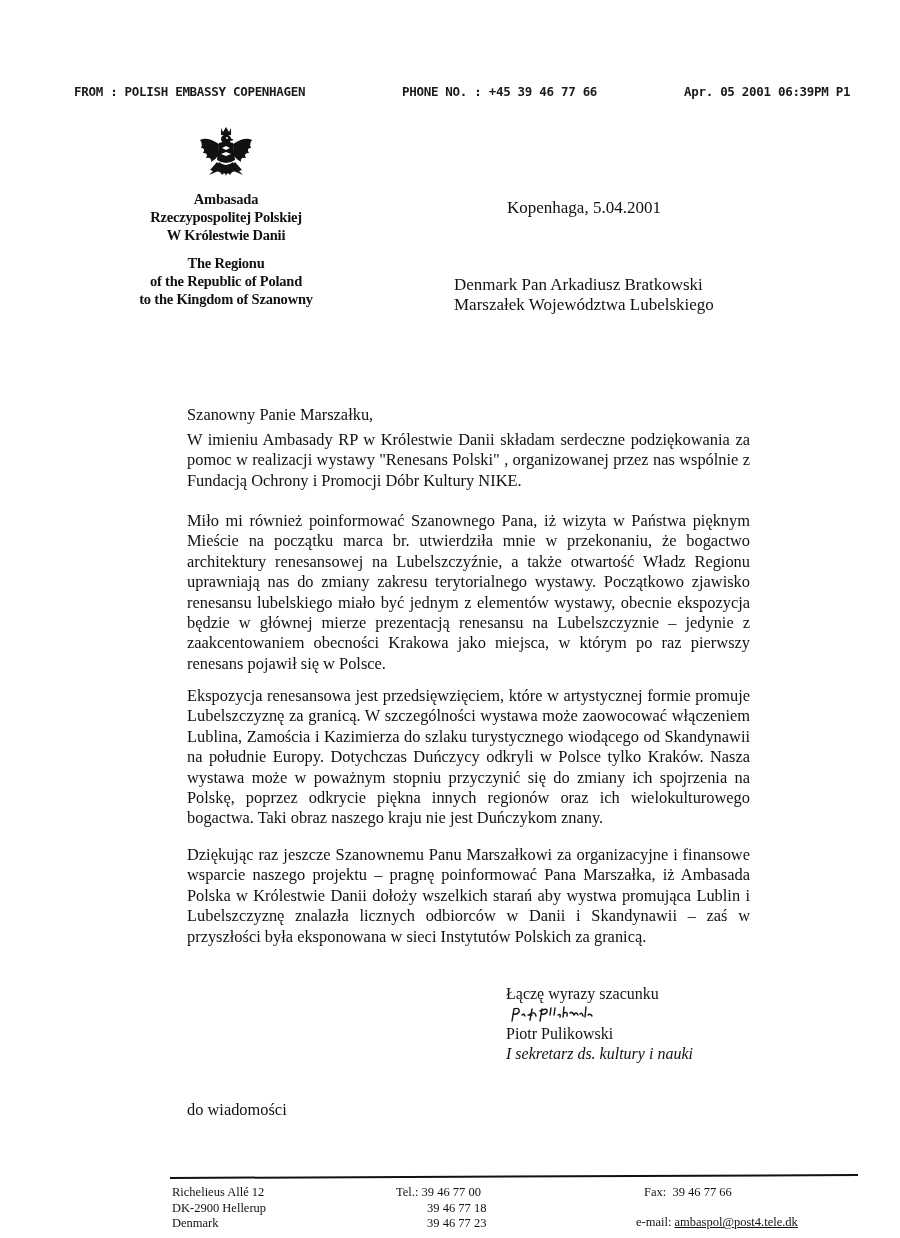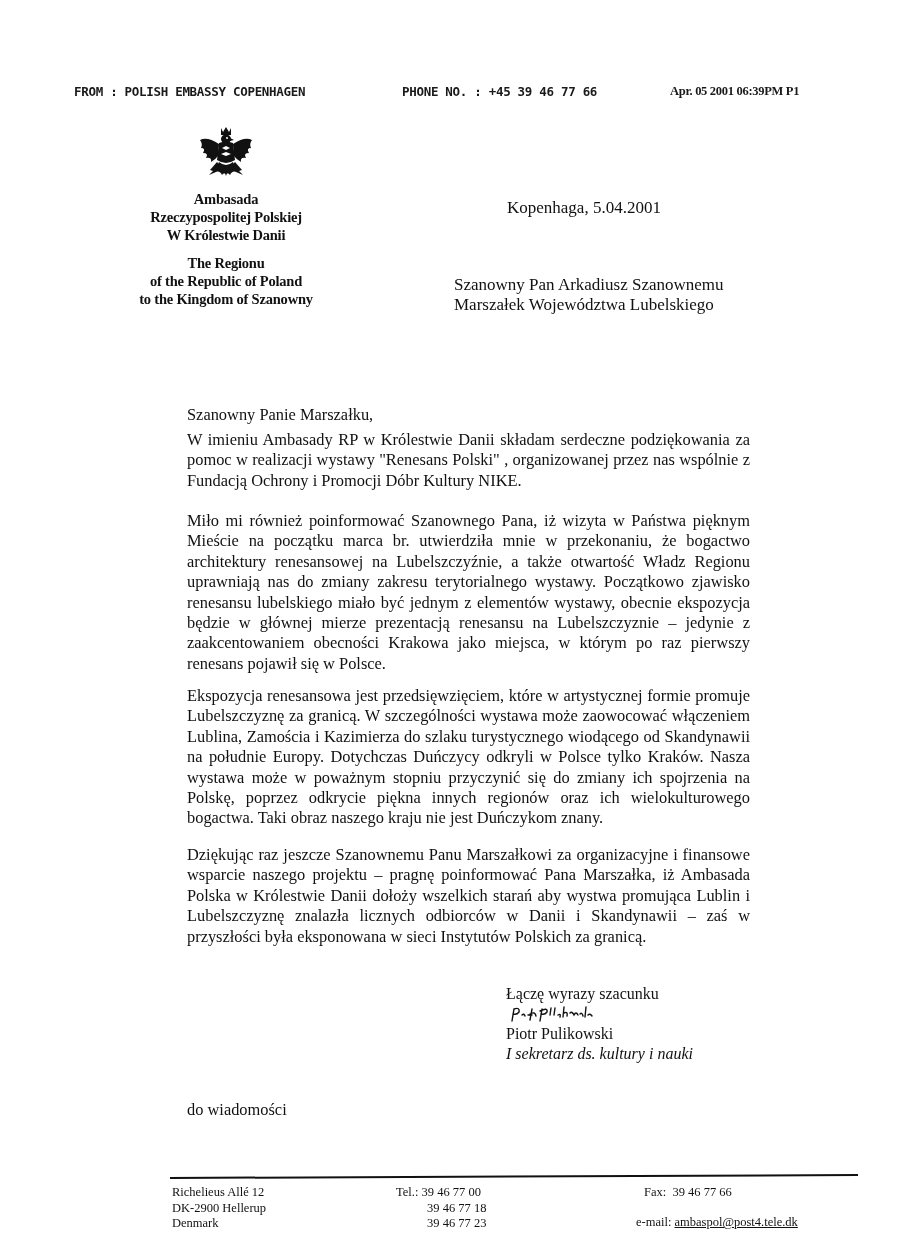--- a/index.html
+++ b/index.html
@@ -1,21 +1,21 @@
 <!DOCTYPE html>
 <html><head>
   <meta charset="utf-8">
   <style>
     html, body { margin: 0; padding: 0; background: #ffffff; }
     body { width: 900px; height: 1238px; position: relative; overflow: hidden; color: #111; font-family: "Liberation Serif", "DejaVu Serif", serif; }
     .fax-header { position: absolute; top: 84px; left: 74px; width: 800px; height: 20px; font-family: "DejaVu Sans Mono", "Liberation Mono", monospace; font-size: 12.5px; font-weight: bold; letter-spacing: -0.3px; color: #1a1a1a; }
     .fax-header span { position: absolute; top: 0; white-space: nowrap; }
     .fh-from { left: 0; }
     .fh-phone { left: 328px; }
-    .fh-date { left: 596px; font-family: Liberation Serif, serif; }
+    .fh-date { left: 610px; }
 
     .letterhead { position: absolute; top: 126px; left: 110px; width: 232px; text-align: center; font-weight: bold; }
     .eagle { width: 58px; height: 60px; margin: 0 auto 4px auto; display: block; }
     .lh-pl { font-size: 14.5px; line-height: 18px; letter-spacing: -0.2px; }
     .lh-en { font-size: 14.5px; line-height: 18px; margin-top: 10px; letter-spacing: -0.2px; }
 
     .place-date { position: absolute; top: 198px; left: 507px; font-size: 17px; white-space: nowrap; }
     .recipient { position: absolute; top: 275px; left: 454px; font-size: 17px; line-height: 20px; white-space: nowrap; }
 
     .body-text { position: absolute; left: 187px; width: 563px; font-size: 16.4px; line-height: 20.4px; text-align: justify; }
@@ -85,21 +85,21 @@
   <div class="lh-en">
     <div>The Regionu</div>
     <div>of the Republic of Poland</div>
     <div>to the Kingdom of Szanowny</div>
   </div>
 </div>
 
 <div class="place-date">Kopenhaga, 5.04.2001</div>
 
 <div class="recipient">
-  <div>Szanowny Pan Arkadiusz Szanownemu</div>
+  <div>Denmark Pan Arkadiusz Bratkowski</div>
   <div>Marszałek Województwa Lubelskiego</div>
 </div>
 
 <div class="salutation">Szanowny Panie Marszałku,</div>
 
 <div class="body-text p1">
     <p>W imieniu Ambasady RP w Królestwie Danii składam serdeczne podziękowania za pomoc w realizacji wystawy "Renesans Polski" , organizowanej przez nas wspólnie z Fundacją Ochrony i Promocji Dóbr Kultury NIKE.</p>
   </div>
 <div class="body-text p2">
     <p>Miło mi również poinformować Szanownego Pana, iż wizyta w Państwa pięknym Mieście na początku marca br. utwierdziła mnie w przekonaniu, że bogactwo architektury renesansowej na Lubelszczyźnie, a także otwartość Władz Regionu uprawniają nas do zmiany zakresu terytorialnego wystawy. Początkowo zjawisko renesansu lubelskiego miało być jednym z elementów wystawy, obecnie ekspozycja będzie w głównej mierze prezentacją renesansu na Lubelszczyznie – jedynie z zaakcentowaniem obecności Krakowa jako miejsca, w którym po raz pierwszy renesans pojawił się w Polsce.</p>

